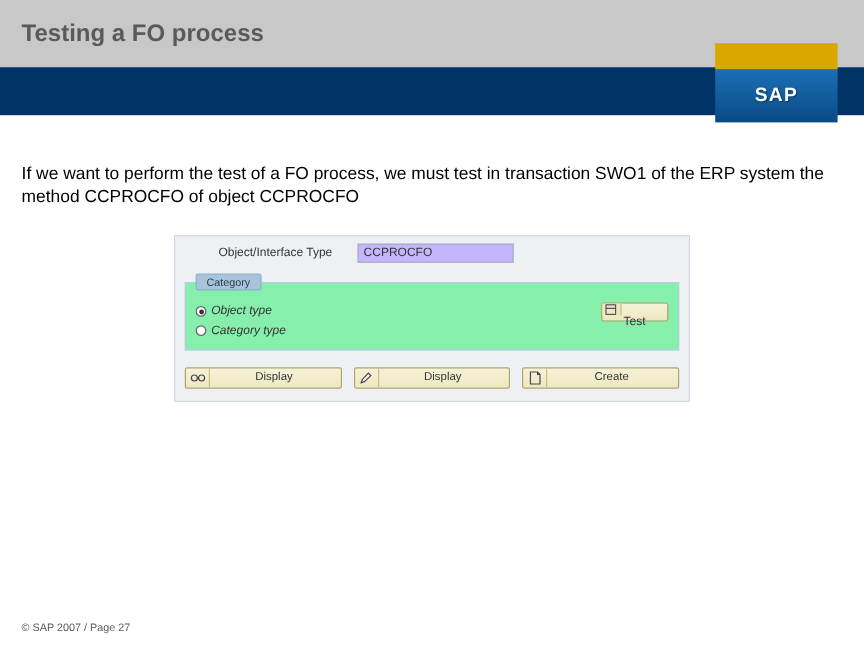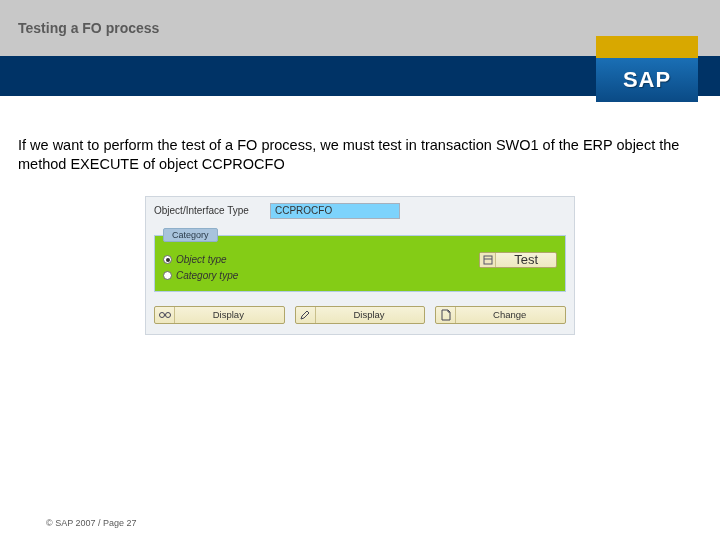--- a/index.html
+++ b/index.html
@@ -1,66 +1,66 @@
 <!DOCTYPE html>
 <html><head>
 <meta charset="utf-8">
 <style>
   * { margin: 0; padding: 0; box-sizing: border-box; }
   body { width: 720px; height: 540px; font-family: Arial, sans-serif; background: #fff; position: relative; }
   .header { height: 56px; background: #c8c8c8; display: flex; align-items: center; padding-left: 18px; }
-  .header h1 { font-size: 14px; font-weight: bold; color: #5a5a5a; }
+  .header h1 { font-size: 20px; font-weight: bold; color: #5a5a5a; }
   .subbar-wrap { position: relative; height: 54px; }
   .subbar { height: 40px; background: #003366; }
   .logo-block { position: absolute; right: 22px; top: -20px; width: 102px; }
   .gold-bar { height: 22px; background: #d8a800; }
   .sap-badge { height: 44px; background: linear-gradient(to bottom, #1a6fb5, #0a4a85); display: flex; align-items: center; justify-content: center; }
-  .sap-badge span { color: #fff; font-weight: bold; font-size: 22px; letter-spacing: 1px; text-shadow: 1px 1px 1px rgba(0,0,0,.4); }
+  .sap-badge span { color: #fff; font-weight: bold; font-size: 16px; letter-spacing: 1px; text-shadow: 1px 1px 1px rgba(0,0,0,.4); }
   .content { padding: 26px 18px 0 18px; font-size: 14.5px; color: #000; }
   .content p { line-height: 1.3; }
   .sap-screenshot { width: 430px; margin: 22px auto 18px; background: #eef1f4; border: 1px solid #cfd6de; font-size: 10px; font-family: Arial, sans-serif; color: #333; }
   .sap-row1 { display: flex; align-items: center; padding: 6px 8px; gap: 6px; }
-  .sap-label { width: 110px; }
-  .sap-field { width: 130px; height: 16px; background: #7dd3fc; border: 1px solid #a7b0bc; display: flex; align-items: center; padding: 0 4px; }
-  .groupbox { margin: 10px 8px 8px; border: 1px solid #b3cde4; position: relative; background: #84cc16; }
+  .sap-label { width: 110px; margin-left: 28px; }
+  .sap-field { width: 130px; height: 16px; background: #c4b5fd; border: 1px solid #a7b0bc; display: flex; align-items: center; padding: 0 4px; }
+  .groupbox { margin: 10px 8px 8px; border: 1px solid #b3cde4; position: relative; background: #86efac; }
   .groupbox-title { position: absolute; top: -8px; left: 8px; background: #a8c3dc; color: #2a3b4a; font-size: 9px; padding: 1px 8px; border: 1px solid #8fb0ca; border-radius: 2px; }
   .groupbox-body { padding: 14px 8px 8px; }
   .radio-row { display: flex; align-items: center; gap: 4px; margin: 2px 0; justify-content: space-between; }
   .radio-left { display: flex; align-items: center; gap: 4px; font-style: italic; }
   .radio { width: 9px; height: 9px; border: 1px solid #666; border-radius: 50%; background: #fff; position: relative; }
   .radio.checked::after { content: ''; position: absolute; top: 1.5px; left: 1.5px; width: 4px; height: 4px; background: #333; border-radius: 50%; }
-  .test-btn { display: flex; align-items: flex-end; background: linear-gradient(#f6f2d8,#eee8c0); border: 1px solid #b0a66a; border-radius: 2px; height: 16px; font-size: 13px; }
+  .test-btn { display: flex; align-items: flex-start; background: linear-gradient(#f6f2d8,#eee8c0); border: 1px solid #b0a66a; border-radius: 2px; height: 16px; font-size: 10px; flex-direction: column; }
   .test-btn .icn { width: 16px; height: 100%; display: flex; align-items: center; justify-content: center; border-right: 1px solid #c9bf8a; background: #efe8bf; }
   .test-btn .txt { padding: 0 18px; }
   .btn-row { display: flex; gap: 10px; padding: 6px 8px 10px; }
   .sap-btn { flex: 1; display: flex; align-items: center; background: linear-gradient(#f6f2d8,#eee8c0); border: 1px solid #b0a66a; border-radius: 2px; height: 18px; font-size: 9.5px; }
   .sap-btn .icn { width: 20px; height: 100%; display: flex; align-items: center; justify-content: center; border-right: 1px solid #c9bf8a; }
   .sap-btn .txt { flex: 1; text-align: center; padding-right: 2px; }
-  .footer { position: absolute; bottom: 12px; left: 18px; font-size: 9px; color: #5a5a5a; margin-left: 28px; }
+  .footer { position: absolute; bottom: 12px; left: 18px; font-size: 9px; color: #5a5a5a; }
   svg { display: block; }
 </style>
 </head>
 <body>
 
 <div class="header">
   <h1>Testing a FO process</h1>
 </div>
 
 <div class="subbar-wrap">
   <div class="subbar"></div>
   <div class="logo-block">
     <div class="gold-bar"></div>
     <div class="sap-badge">
       <span>SAP</span>
     </div>
   </div>
 </div>
 
 <div class="content">
-  <p>If we want to perform the test of a FO process, we must test in transaction SWO1 of the ERP object the method EXECUTE of object CCPROCFO</p>
+  <p>If we want to perform the test of a FO process, we must test in transaction SWO1 of the ERP system the method CCPROCFO of object CCPROCFO</p>
 
   <div class="sap-screenshot">
     <div class="sap-row1">
       <div class="sap-label">Object/Interface Type</div>
       <div class="sap-field">
         <span>CCPROCFO</span>
       </div>
     </div>
 
     <div class="groupbox">
@@ -109,20 +109,20 @@
         </span>
         <span class="txt">Display</span>
       </div>
       <div class="sap-btn">
         <span class="icn">
           <svg width="10" height="12" viewBox="0 0 10 12">
               <path d="M1 1 H7 L9 3 V11 H1 Z" fill="none" stroke="#445" stroke-width="1"></path>
               <path d="M7 1 V3 H9" fill="none" stroke="#445" stroke-width="1"></path>
             </svg>
         </span>
-        <span class="txt">Change</span>
+        <span class="txt">Create</span>
       </div>
     </div>
   </div>
 
 </div>
 
 <div class="footer">© SAP 2007 / Page 27</div>
 
 </body></html>

